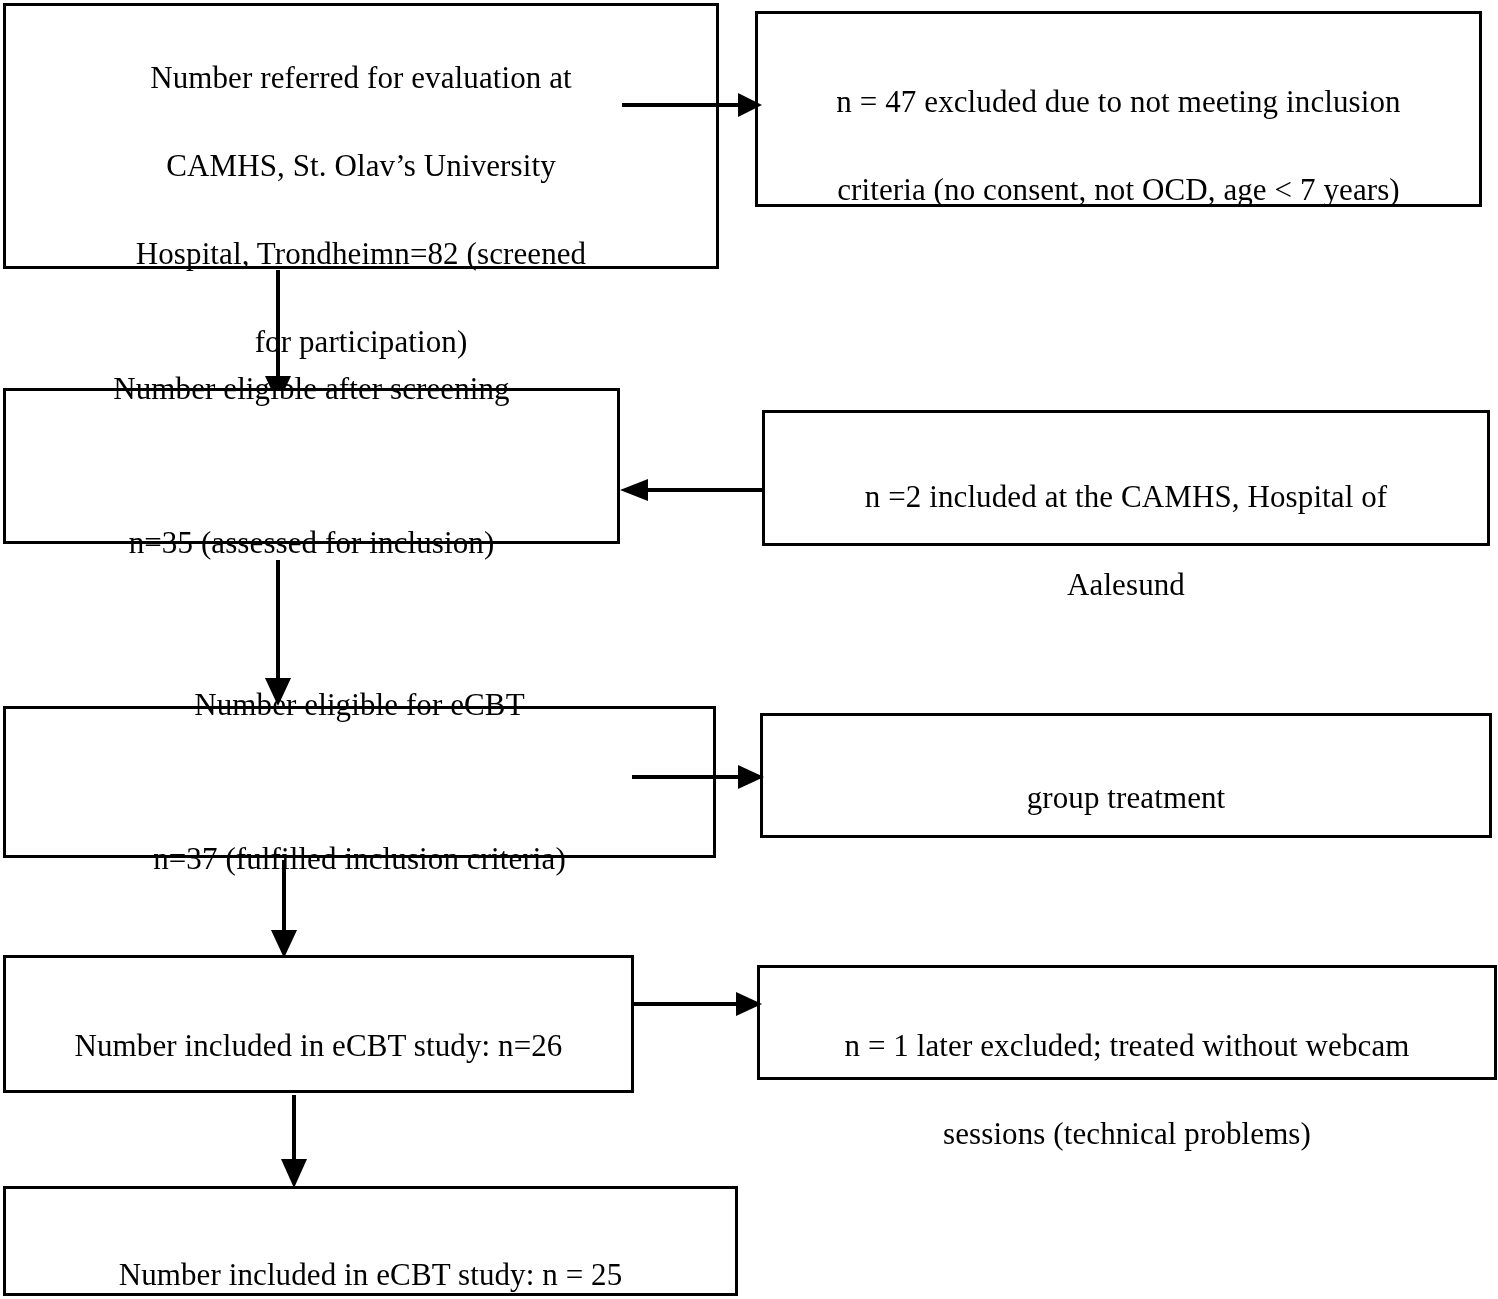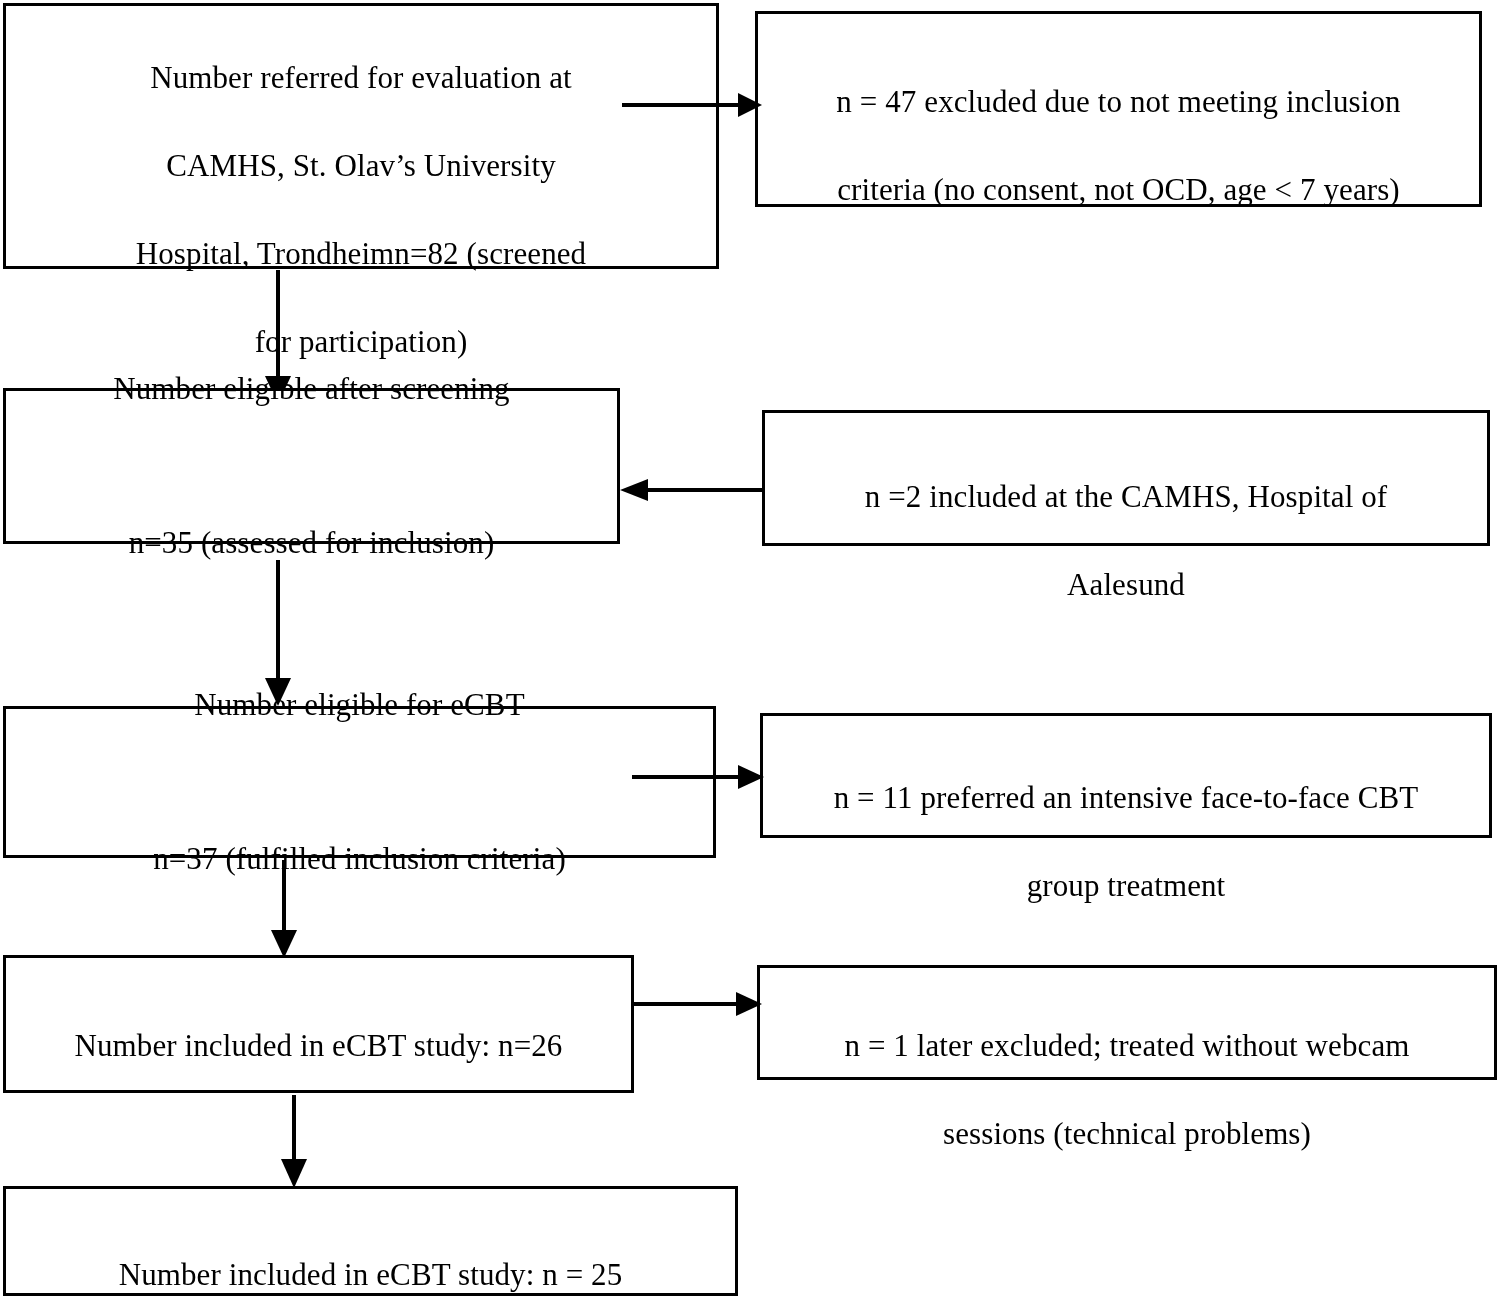--- a/index.html
+++ b/index.html
@@ -125,21 +125,20 @@
   <div class="node-box" style="left:3px; top:706px; width:713px; height:152px; justify-content:center;">
     <div class="node-text two-para">
       <div>Number eligible for eCBT</div>
       <div class="para-gap"></div>
       <div>n=37 (fulfilled inclusion criteria)</div>
     </div>
   </div>
 
   <div class="node-box" style="left:760px; top:713px; width:732px; height:125px; justify-content:flex-start; padding-top:16px;">
     <div class="node-text">
-      <div>n = 11 preferred an intensive face-to-face CBT</div>
       <div>group treatment</div>
     </div>
   </div>
 
   <div class="connector" style="left:630px; top:762px; width:134px; height:30px;">
     <svg width="134" height="30" viewBox="0 0 134 30">
       <line class="conn-line" x1="2" y1="15" x2="112" y2="15"></line>
       <polygon class="conn-head" points="108,3 134,15 108,27"></polygon>
     </svg>
   </div>

